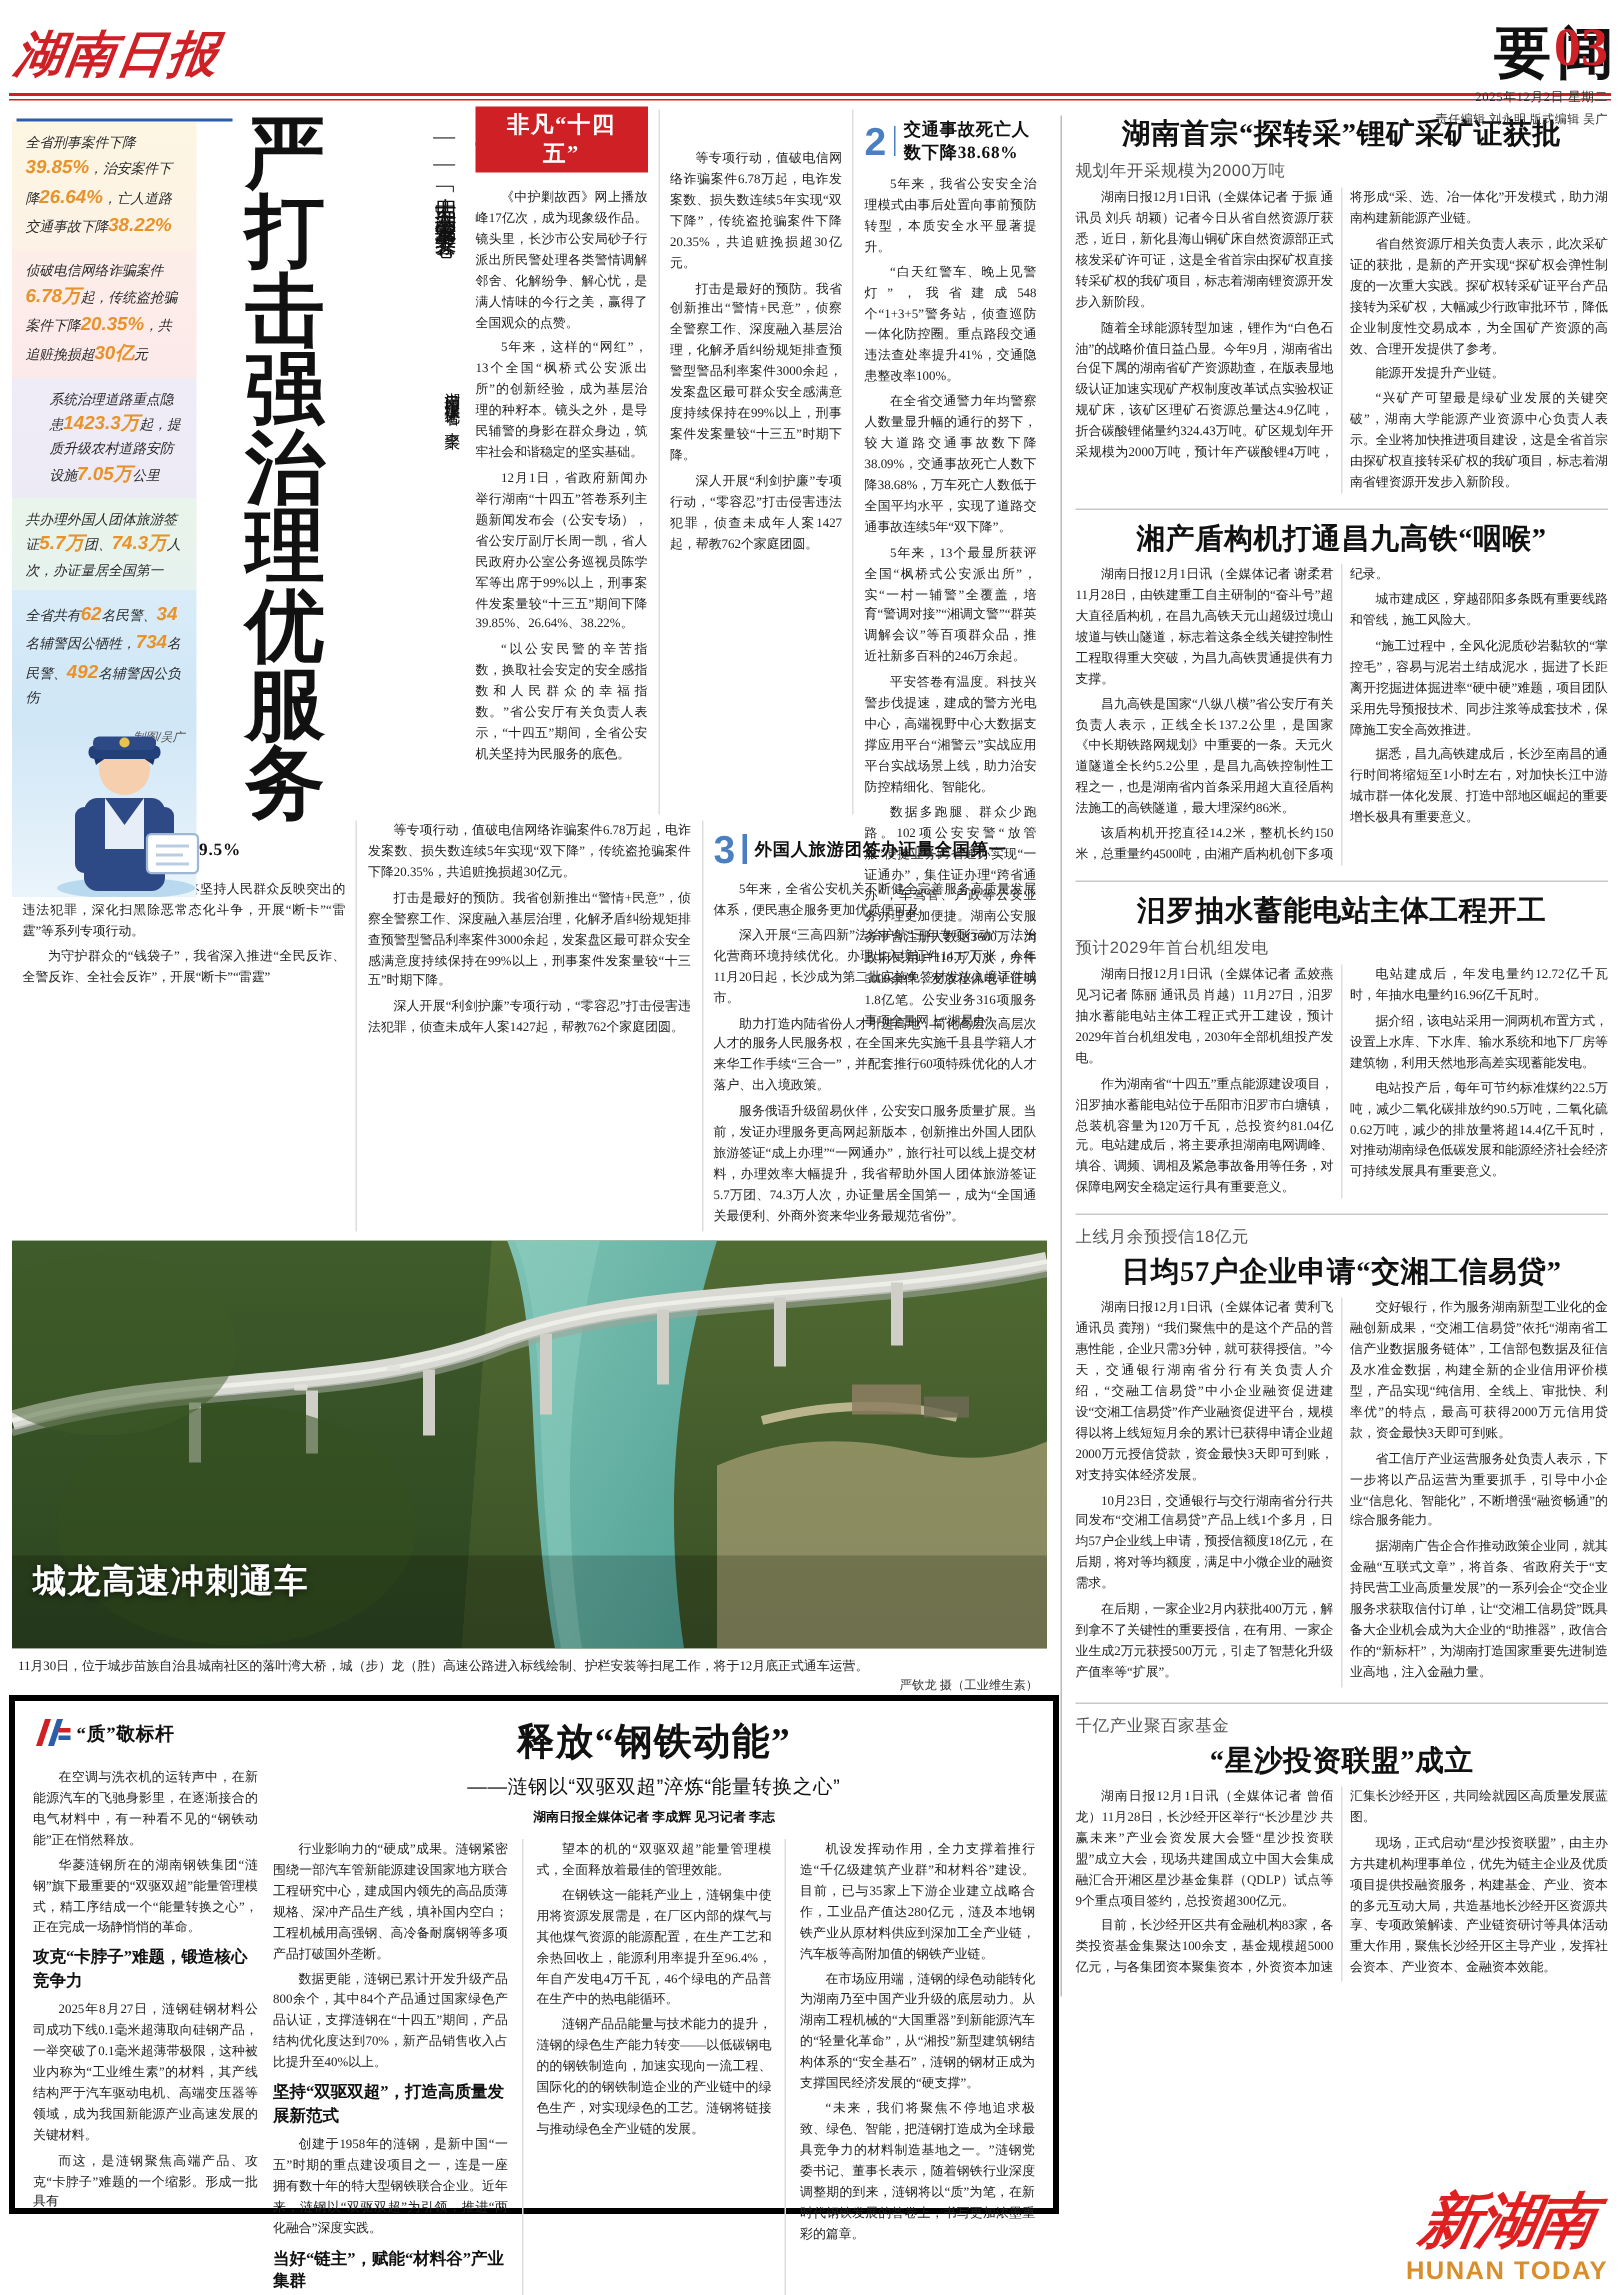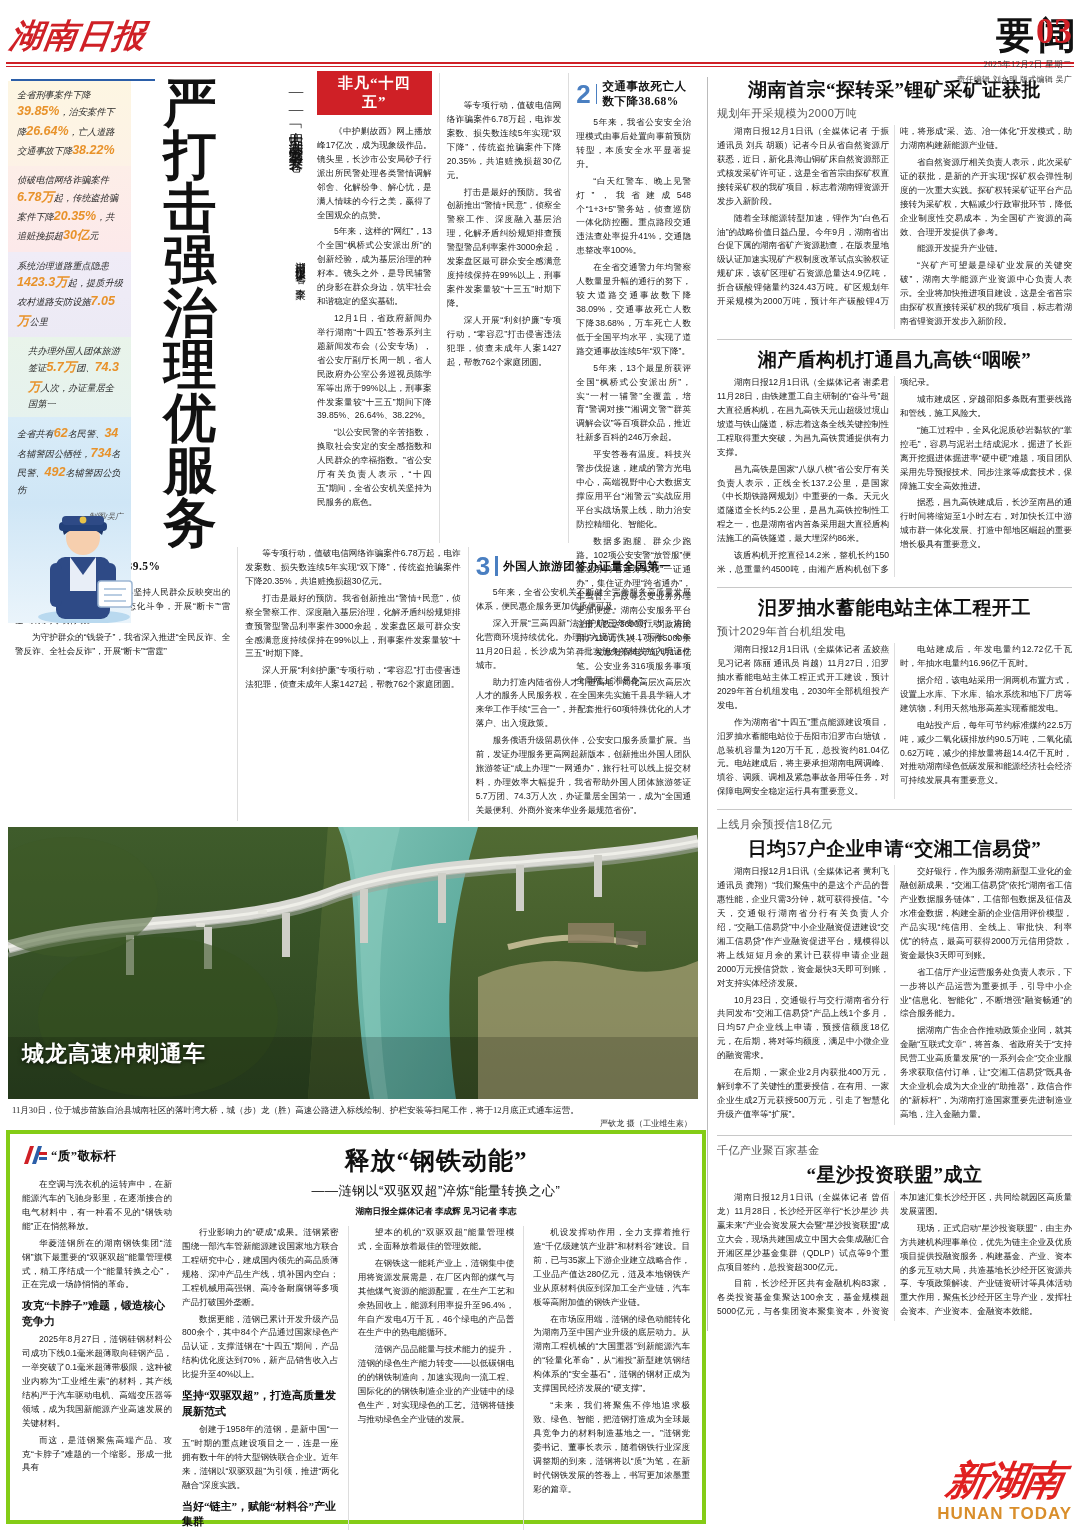--- a/index.html
+++ b/index.html
@@ -58,23 +58,23 @@
     padding:7px 8px 6px 9px;
     font-size:9.2px; line-height:1.55;
     font-family:"Liberation Sans", sans-serif;
     color:#2a2a2a;
   }
   .card b { font-size:12.5px; font-weight:bold; }
   .c1 { background:linear-gradient(180deg,#fdf6e2,#fdf2e6); }
   .c1 b { color:#e8922a; }
   .c2 { background:linear-gradient(180deg,#fdeee8,#fce9ea); }
   .c2 b { color:#e8922a; }
-  .c3 { background:linear-gradient(180deg,#f0ecf7,#eceaf5); }
+  .c3 { background:linear-gradient(180deg,#f0ecf7,#eceaf5);padding-left:25px; }
   .c3 b { color:#e8922a; }
-  .c4 { background:linear-gradient(180deg,#e9f4ea,#e6f2ee);padding-left:20px; }
+  .c4 { background:linear-gradient(180deg,#e9f4ea,#e6f2ee); }
   .c4 b { color:#e8922a; }
   .c5 { background:linear-gradient(180deg,#d9ecf8,#cfe6f6); }
   .c5 b { color:#e8922a; }
 
   .officer { position:relative; height:120px; background:linear-gradient(180deg,#cfe6f6,#eaf4fb); }
   .officer .credit {
     position:absolute; right:8px; top:8px; font-size:8px; color:#555;
     font-family:"Liberation Sans", sans-serif;
   }
   .svg-officer { position:absolute; left:18px; bottom:0; }
@@ -117,21 +117,21 @@
   }
   .redbanner-row { text-align:center; position:relative; margin-bottom:8px; }
   .redbanner-row:before{
     content:""; position:absolute; left:0; right:0; top:50%; height:2px; background:#2b5ea8; z-index:0;
   }
   .redbanner { z-index:1; }
 
   p.body {
     font-size:8.6px; line-height:1.62; text-align:justify;
     text-indent:17px; margin-bottom:3px;
-    font-family:Liberation Sans, sans-serif; color:#222;
+    font-family:Liberation Serif, serif; color:#222;
   }
 
   .secthead { display:flex; align-items:center; gap:5px; margin:6px 0 7px 0; }
   .secnum {
     font-size:26px; font-weight:bold; color:#4a7fc1;
     font-family:"Liberation Sans", sans-serif; line-height:1;
   }
   .secbar { width:3px; height:20px; background:#4a7fc1; }
   .sectitle { font-size:11.5px; font-weight:bold; letter-spacing:.5px; }
 
@@ -159,22 +159,22 @@
     font-family:"Liberation Serif", serif;
   }
   .photo-cap {
     font-size:8.6px; padding:5px 4px 1px 4px; line-height:1.5; color:#222;
   }
   .photo-credit { font-size:8.2px; text-align:right; color:#333; padding-right:6px;}
 
   
   .boxed {
     position:absolute; left:6px; top:1130px;
-    width:700px; height:394px;
-    border:4px solid #84cc16;
+    width:700px; height:346px;
+    border:4px solid #000000;
     background:#fff; padding:10px 12px;
   }
   .boxed-inner { display:flex; gap:10px; height:100%; }
   .bx-logo-col { width:150px; }
   .brandmark { display:flex; align-items:center; gap:3px; margin-bottom:10px;}
   .brandmark .txt { font-size:12.5px; font-weight:bold; letter-spacing:.5px; }
   .bx-main { flex:1; }
   .bx-title {
     font-size:25px; font-weight:bold; text-align:center; letter-spacing:1px;
     font-family:"Liberation Serif",serif;

